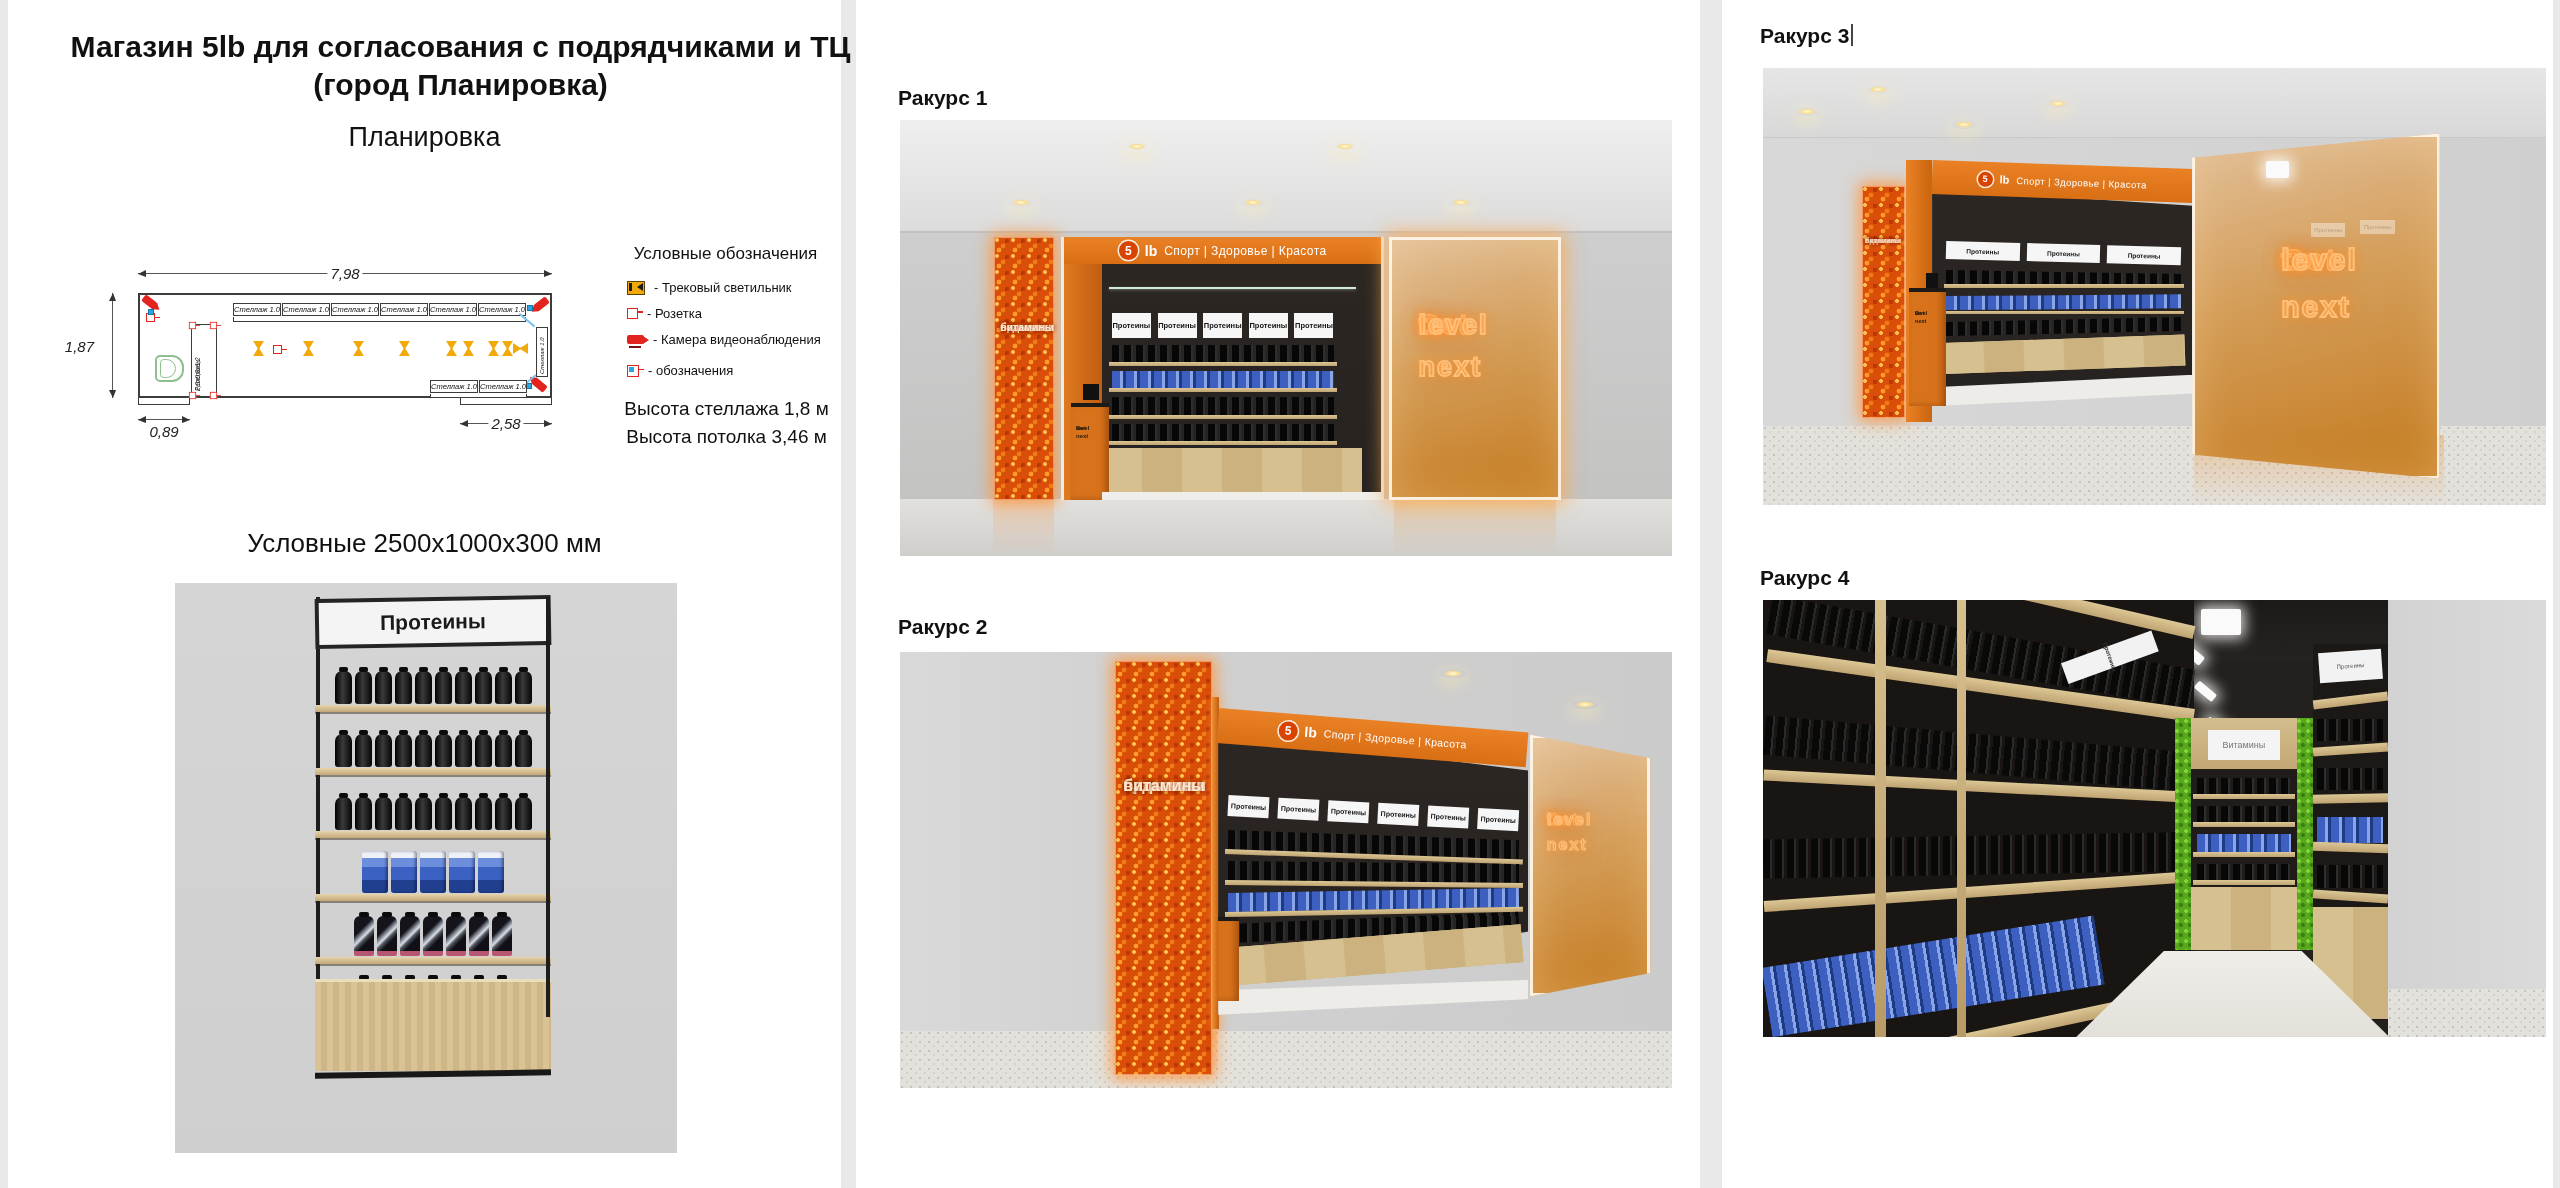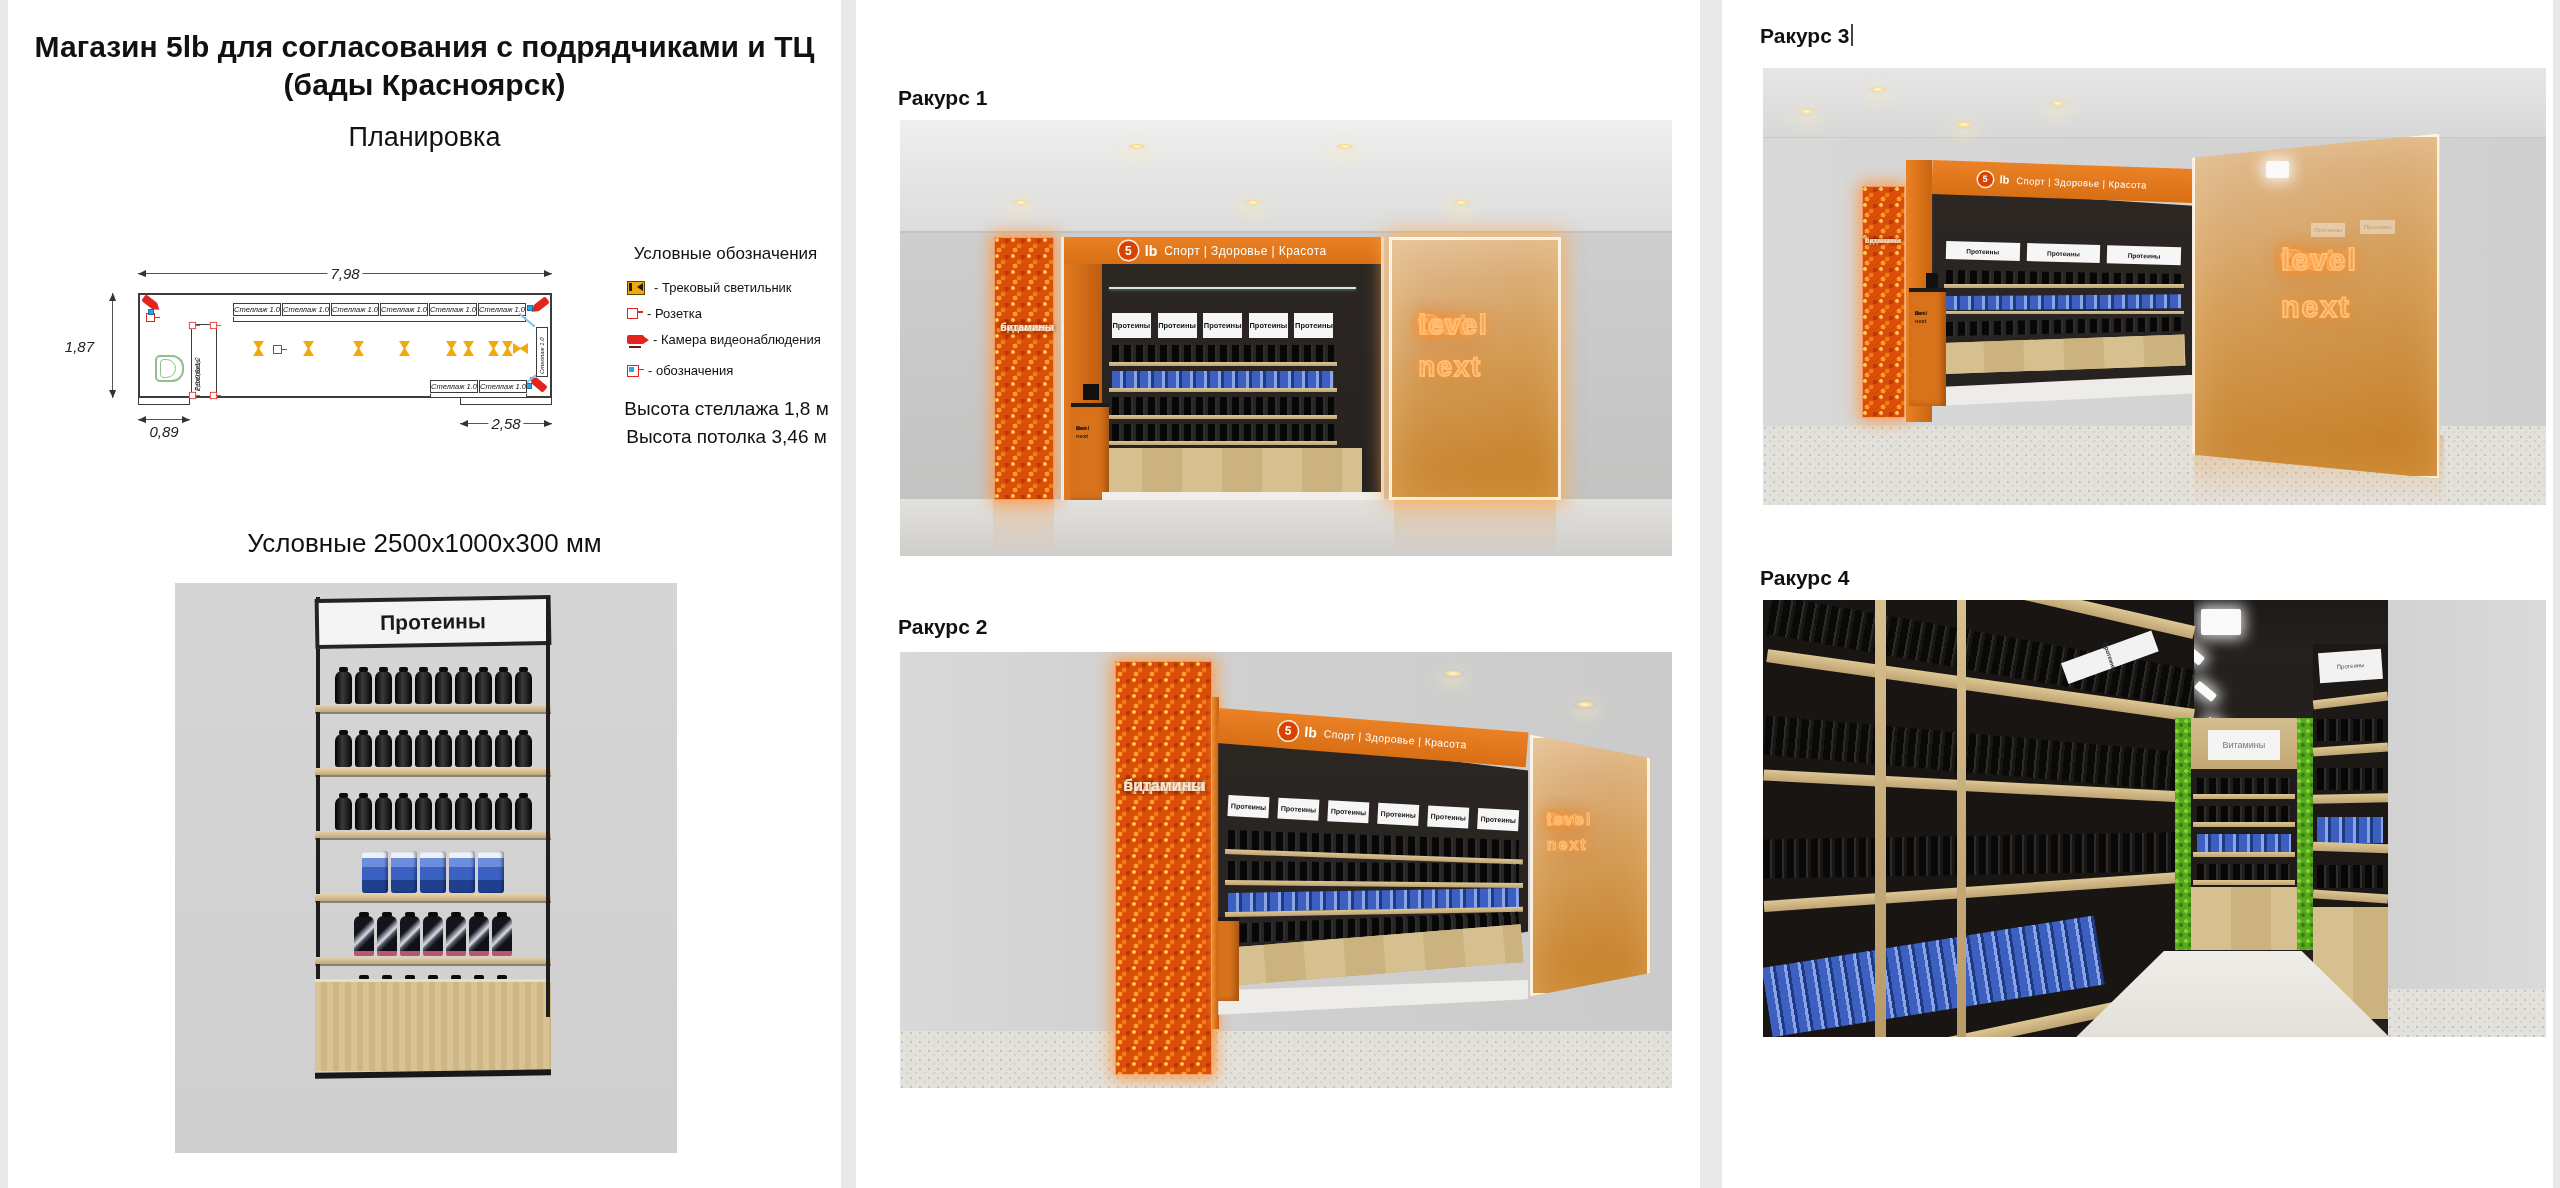--- a/index.html
+++ b/index.html
@@ -4,21 +4,21 @@
 <style>
   html,body{margin:0;padding:0;}
   body{width:2560px;height:1188px;position:relative;background:#e9e9e9;
        font-family:"Liberation Sans","DejaVu Sans",sans-serif;color:#111;overflow:hidden;}
   .page{position:absolute;top:0;height:1188px;background:#ffffff;}
   #page1{left:8px;width:833px;}
   #page2{left:856px;width:844px;}
   #page3{left:1722px;width:831px;}
   .abs{position:absolute;}
   .ctr{text-align:center;width:100%;}
-  .doc-title{font-size:30px;font-weight:bold;line-height:38px;}
+  .doc-title{font-size:30px;font-weight:bold;line-height:38px;padding-left:36px;}
   .doc-sub{font-size:27px;}
   .view-label{font-size:21px;font-weight:bold;}
   .cursorbar{display:inline-block;width:2px;height:22px;background:#444;vertical-align:-3px;margin-left:2px;}
 
   
   .plan{position:absolute;left:30px;top:253px;width:565px;height:200px;font-style:italic;}
   .plan *{position:absolute;box-sizing:border-box;}
   .prect{border:2px solid #3c3c3c;background:#fff;}
   .dimh{border-top:1px solid #555;}
   .dimh:before,.dimh:after{content:"";position:absolute;top:-4px;border-top:4px solid transparent;border-bottom:3px solid transparent;}
@@ -131,21 +131,21 @@
   .moss{background-color:#58a81e;background-image:radial-gradient(circle at 2px 3px,#82d43a 1.6px,transparent 2px),
         radial-gradient(circle at 6px 7px,#3c7d10 1.8px,transparent 2.3px);background-size:9px 10px;}
   .ghostsign{background:rgba(255,255,255,.8);color:#999;font-size:6px;display:flex;align-items:center;justify-content:center;
         filter:blur(.6px);opacity:.5;}
 </style>
 </head>
 <body>
 
 <div class="page" id="page1">
   <div class="abs ctr doc-title" style="top:28px;">Магазин 5lb для согласования с подрядчиками и ТЦ</div>
-  <div class="abs ctr doc-title" style="top:66px;">(бады Красноярск)</div>
+  <div class="abs ctr doc-title" style="top:66px;">(город Планировка)</div>
   <div class="abs ctr doc-sub" style="top:122px;">Планировка</div>
 
   <div class="plan">
     <div class="dimh" style="left:100px;top:20px;width:414px;">
       <span class="dimlbl">7,98</span>
     </div>
     <div class="dimv" style="left:74px;top:40px;height:105px;">
       <span class="dimlbl v">1,87</span>
     </div>
 

